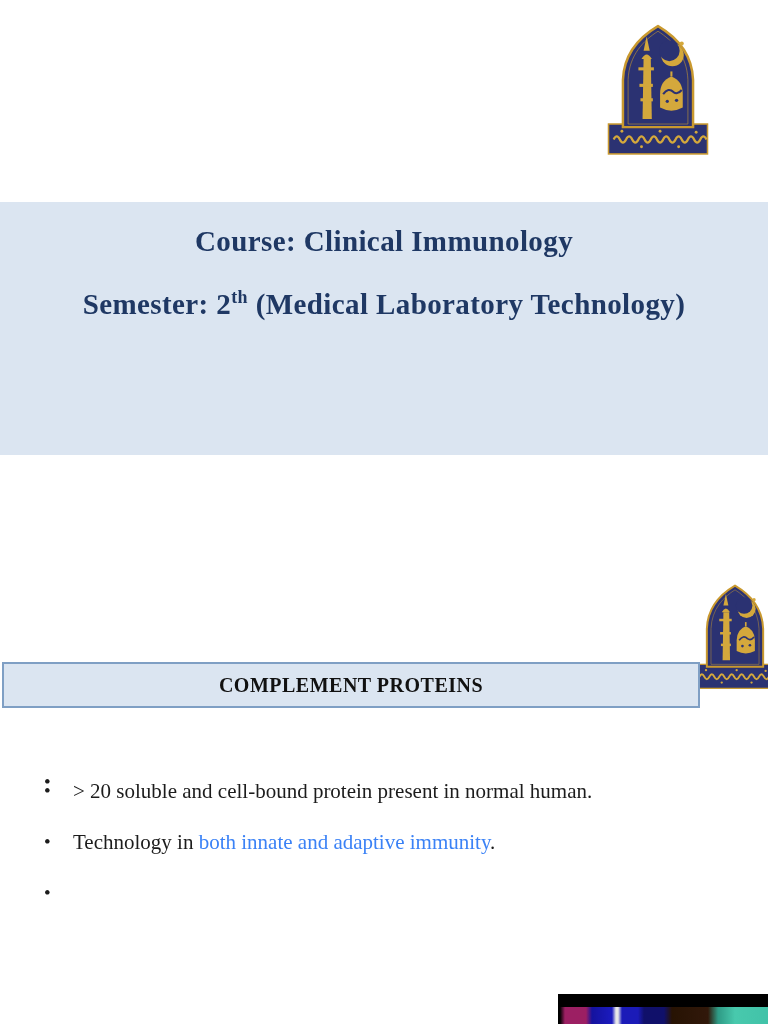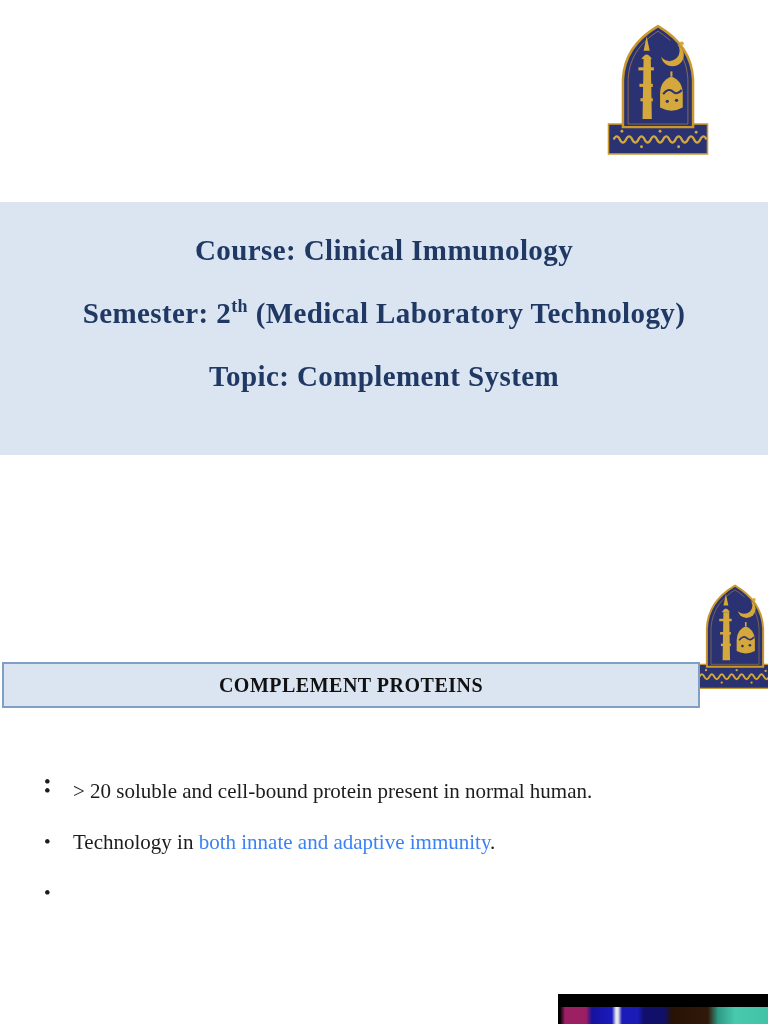--- a/index.html
+++ b/index.html
@@ -20,21 +20,21 @@
   .logo2 {
     position: absolute; left: 692px; top: 584px;
     width: 86px; height: 106px;
   }
   .logo-svg { width: 100%; height: 100%; display: block; }
 
   .title-box {
     position: absolute; left: 0; right: 0;
     top: 202px; height: 253px;
     background: #dbe5f1;
-    padding-top: 17px;
+    padding-top: 8px;
     box-sizing: border-box;
   }
   .title-line {
     height: 63px; line-height: 63px;
     text-align: center;
     font-weight: bold;
     font-size: 29px;
     letter-spacing: 0.4px;
     color: #1f3864;
     white-space: nowrap;
@@ -144,21 +144,20 @@
 
   <div class="logo1">
     <svg class="logo-svg" viewBox="0 0 100 128">
       <use href="#iub-logo"></use>
     </svg>
   </div>
 
   <div class="title-box">
     <div class="title-line">Course: Clinical Immunology</div>
     <div class="title-line"><span>Semester: 2</span><sup>th</sup><span> (Medical Laboratory Technology)</span></div>
-    <div class="title-line">Topic: Complement System</div>
   </div>
 
   <div class="logo2">
     <svg class="logo-svg" viewBox="0 0 100 128">
       <use href="#iub-logo"></use>
     </svg>
   </div>
 
   <div class="hdr-box">
     <span class="hdr-title">COMPLEMENT PROTEINS</span>

